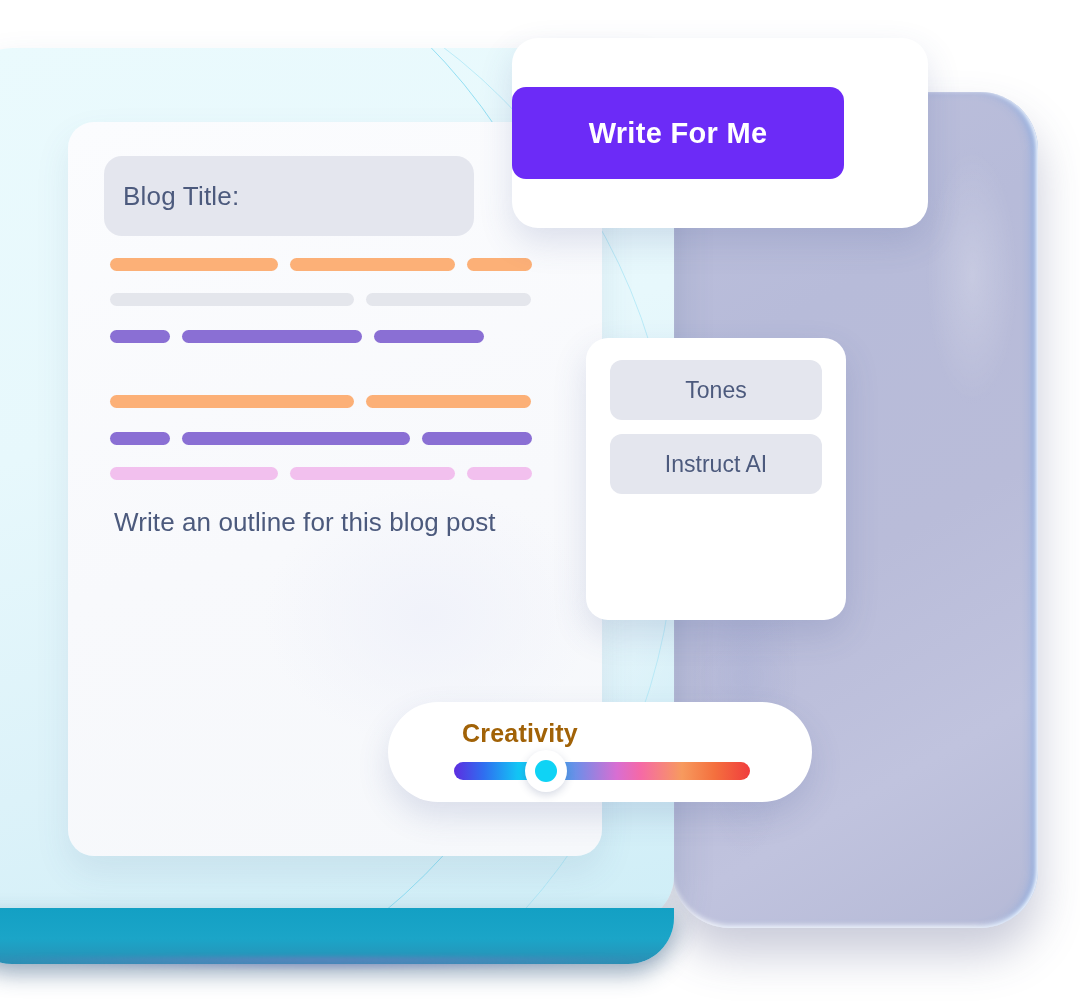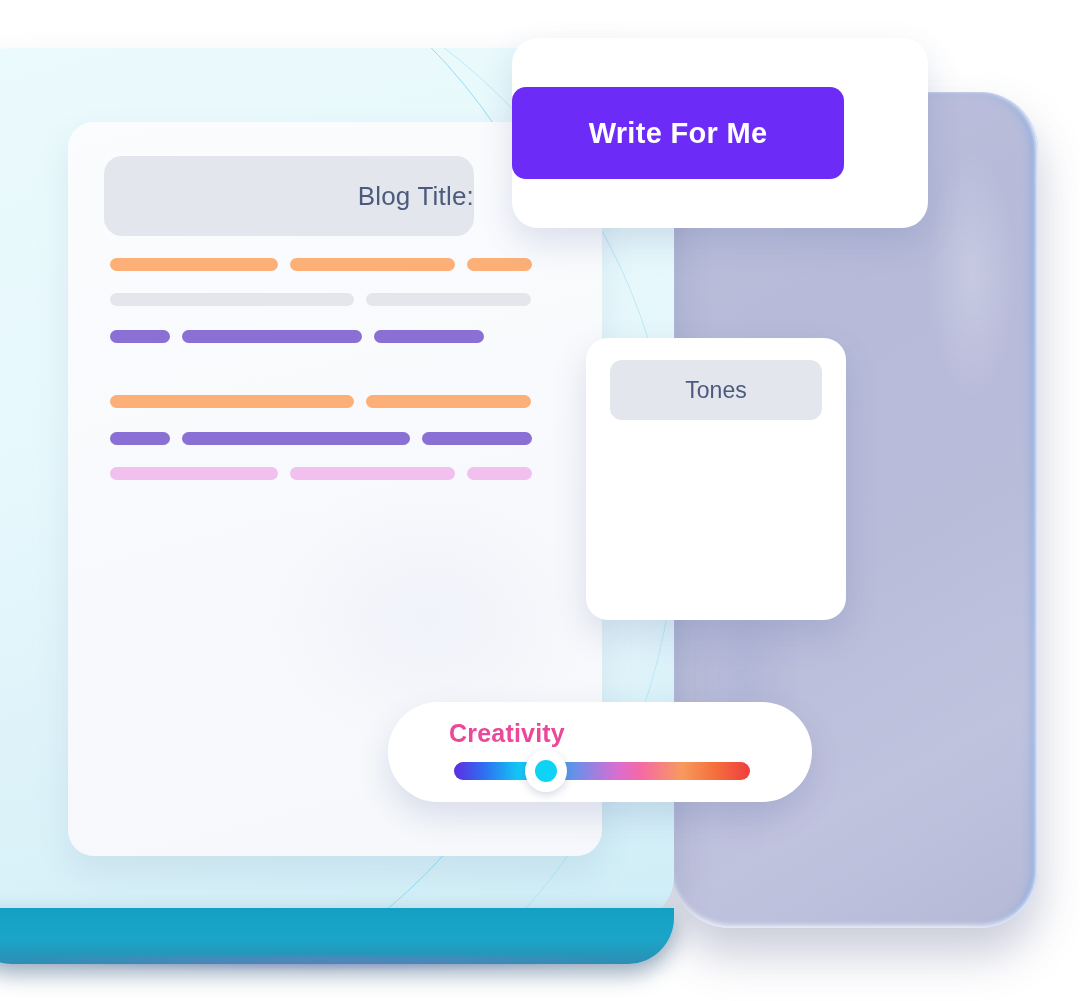--- a/index.html
+++ b/index.html
@@ -133,22 +133,21 @@
   .title-field {
     position: absolute;
     left: 36px;
     top: 34px;
     width: 370px;
     height: 80px;
     border-radius: 18px;
     background: #e4e6ee;
     display: flex;
     align-items: center;
-    padding-left: 42px;
-    justify-content: flex-end;
+    padding-left: 19px;
   }
   .title-field span {
     font-size: 26px;
     color: #4c5a7d;
     letter-spacing: .2px;
   }
 
   
   .bars { position: absolute; left: 42px; top: 136px; width: 460px; }
   .bar-row { display: flex; align-items: center; }
@@ -231,25 +230,25 @@
     left: 388px;
     top: 702px;
     width: 424px;
     height: 100px;
     border-radius: 50px;
     background: #ffffff;
     box-shadow: 0 14px 32px rgba(60,80,140,.16);
   }
   .creativity-label {
     position: absolute;
-    left: 61px;
+    left: 74px;
     top: 17px;
     font-size: 25px;
     font-weight: bold;
-    color: #ec4899;
+    color: #a16207;
     letter-spacing: .2px;
   }
   .slider-wrap {
     position: absolute;
     left: 66px;
     top: 60px;
     width: 296px;
     height: 18px;
   }
   .slider-track {
@@ -339,28 +338,30 @@
           <div class="bar c-purple" style="width: 228px; margin-left: 12px;"></div>
           <div class="bar c-purple" style="width: 110px; margin-left: 12px;"></div>
         </div>
         <div class="bar-row" style="margin-top: 22px;">
           <div class="bar c-pink" style="width: 168px;"></div>
           <div class="bar c-pink" style="width: 165px; margin-left: 12px;"></div>
           <div class="bar c-pink" style="width: 65px; margin-left: 12px;"></div>
         </div>
       </div>
 
+    <div class="doc-prompt">Write an outline for this blog post</div>
   </div>
 
   <div class="panel-write">
     <button class="btn-write">Write For Me</button>
   </div>
 
   <div class="panel-options" id="options-panel">
       <button class="opt-pill">Tones</button>
+      <button class="opt-pill">Instruct AI</button>
     </div>
 
   <div class="panel-creativity">
     <div class="creativity-label">Creativity</div>
     <div class="slider-wrap">
       <div class="slider-track"></div>
       <div class="slider-thumb" id="creativity-thumb" style="left: 71px;">
         <i></i>
       </div>
     </div>

